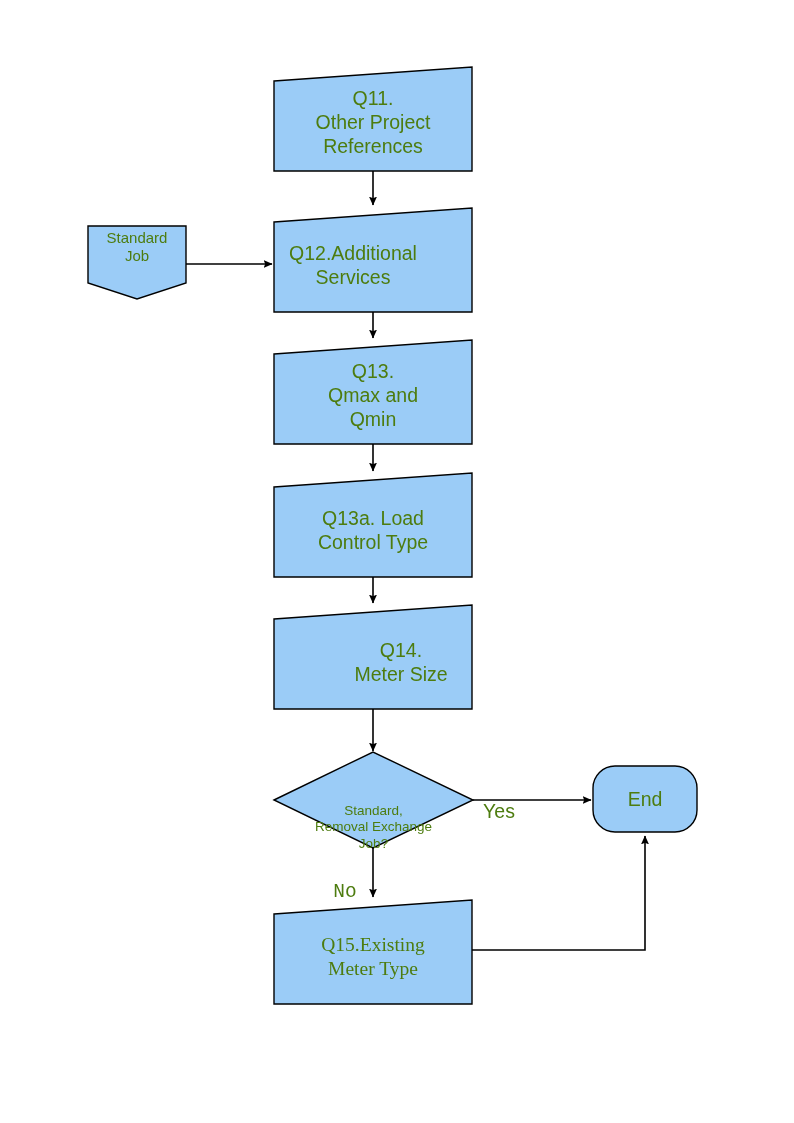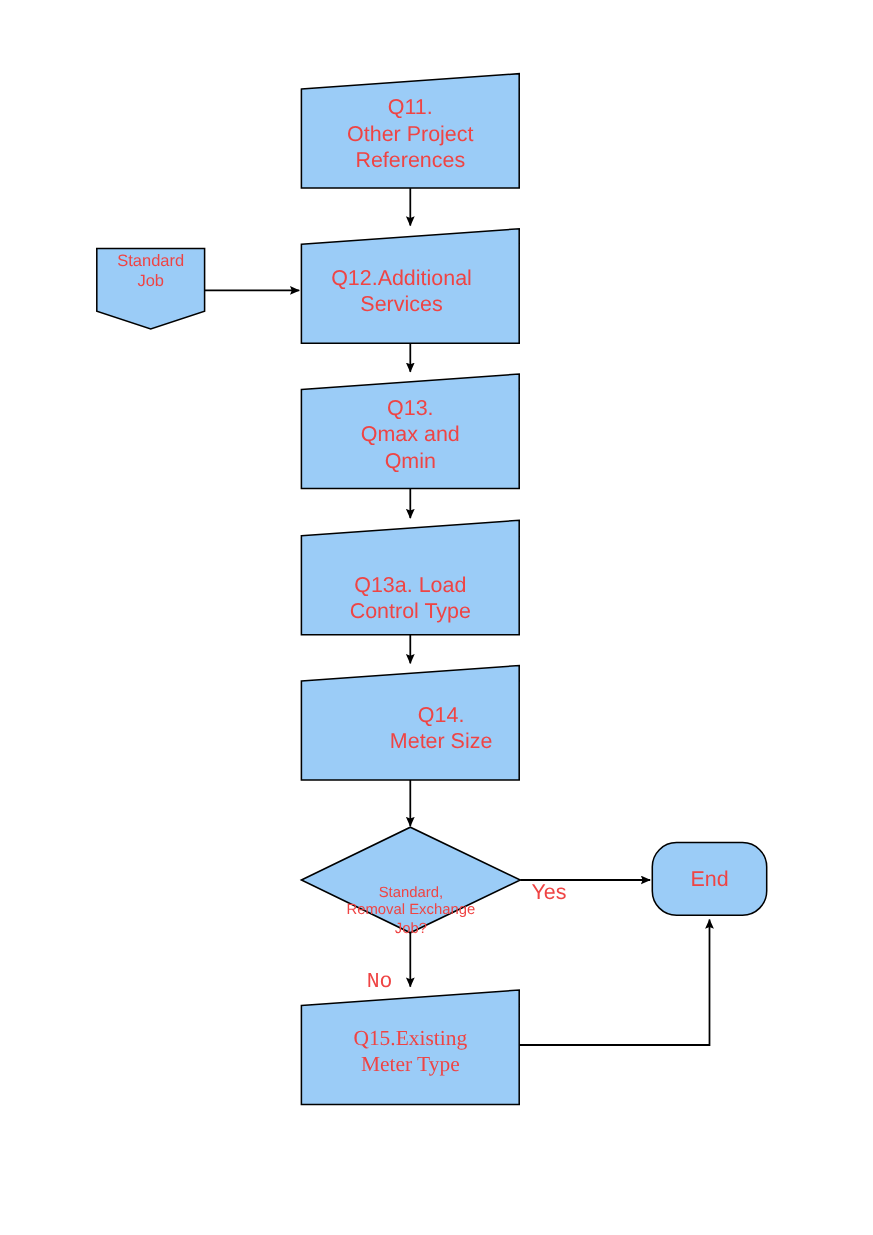--- a/index.html
+++ b/index.html
@@ -18,21 +18,21 @@
   #canvas {
     position: absolute;
     left: 0;
     top: 0;
     width: 794px;
     height: 1123px;
   }
   .node-label {
     position: absolute;
     text-align: center;
-    color: #ef4444;
+    color: #4d7c0f;
     font-family: "Liberation Sans", sans-serif;
     line-height: 1.24;
     white-space: pre;
     pointer-events: none;
     -webkit-font-smoothing: none;
   }
   .lbl-box {
     font-size: 19.5px;
   }
   .lbl-small {
@@ -135,28 +135,28 @@
   </g>
 </svg>
 
 <div class="node-label lbl-box" style="left:274px; top:86px; width:198px;">Q11.
 Other Project
 References</div>
 
 <div class="node-label lbl-pent" style="left:88px; top:229px; width:98px;">Standard
 Job</div>
 
-<div class="node-label lbl-box" style="left:274px; top:241px; width:182px;">Q12.Additional
+<div class="node-label lbl-box" style="left:262px; top:241px; width:182px;">Q12.Additional
 Services</div>
 
 <div class="node-label lbl-box" style="left:274px; top:359px; width:198px;">Q13.
 Qmax and
 Qmin</div>
 
-<div class="node-label lbl-box" style="left:274px; top:520px; width:198px;">Q13a. Load
+<div class="node-label lbl-box" style="left:274px; top:506px; width:198px;">Q13a. Load
 Control Type</div>
 
 <div class="node-label lbl-box" style="left:274px; top:638px; width:198px;padding-left:28px;">Q14.
 Meter Size</div>
 
 <div class="node-label lbl-small" style="left:274px; top:771px; width:199px;">Standard,
 Removal Exchange
 Job?</div>
 
 <div class="node-label lbl-end" style="left:593px; top:787px; width:104px;">End</div>

